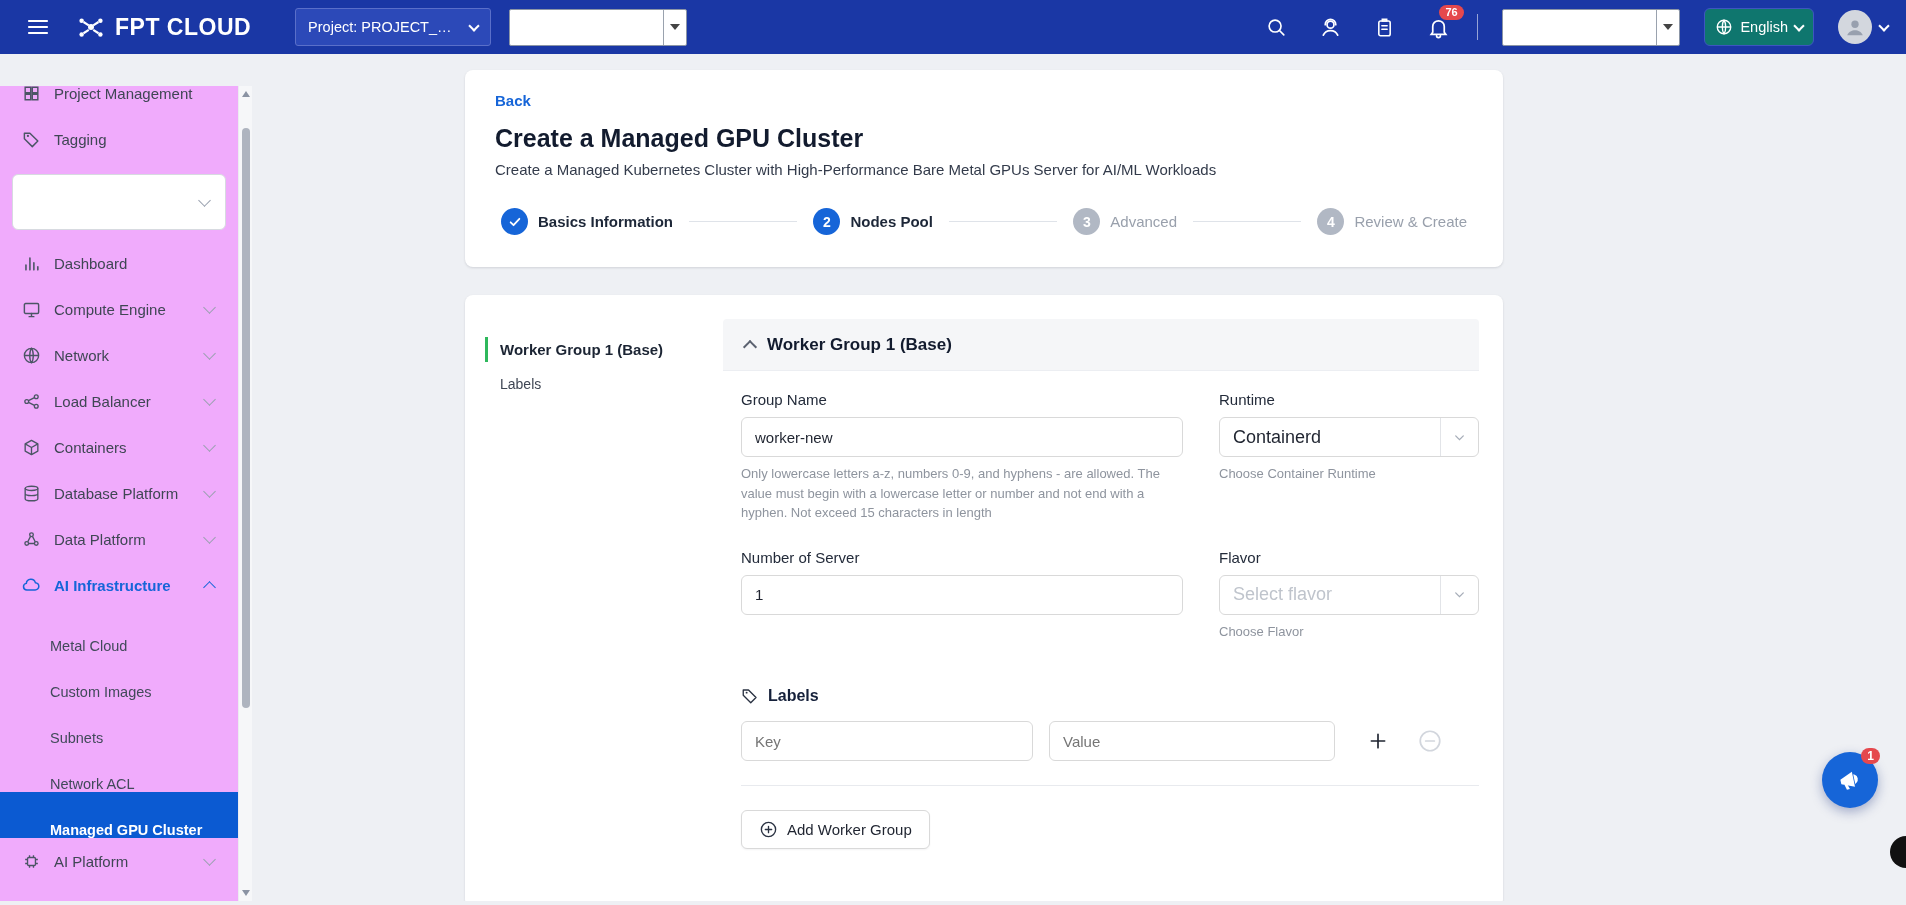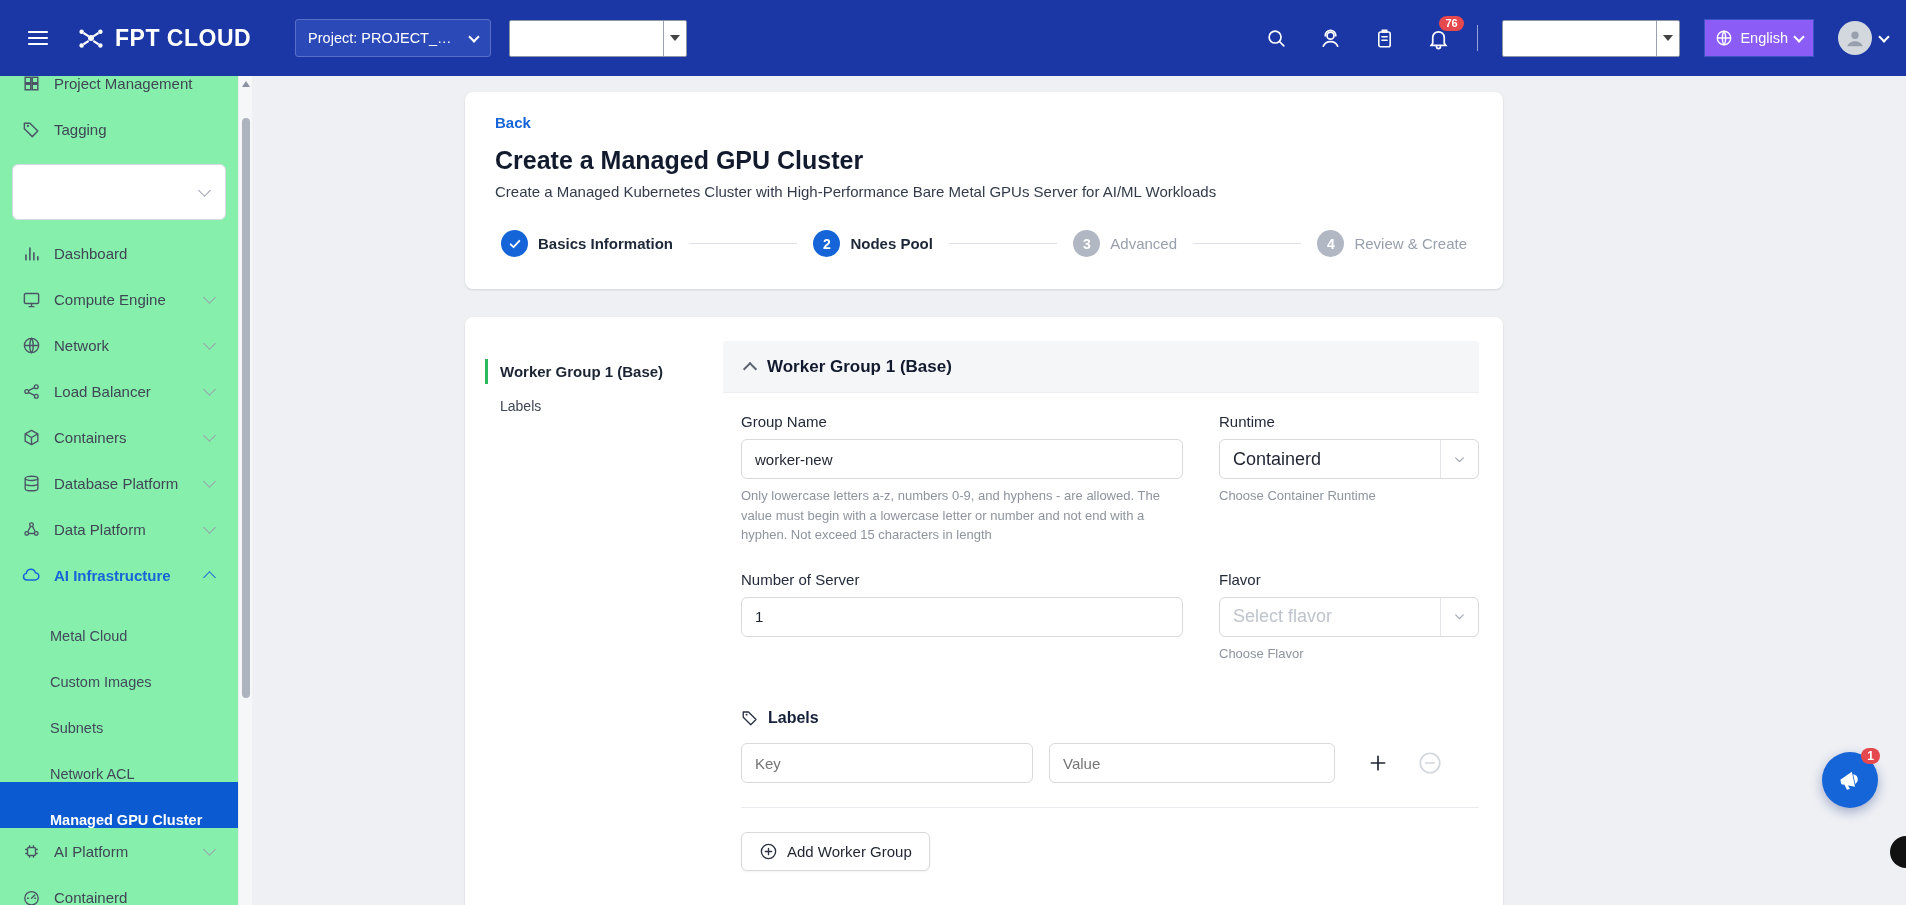--- a/index.html
+++ b/index.html
@@ -1,20 +1,20 @@
 <!DOCTYPE html>
 <html><head>
 <meta charset="utf-8">
 <style>
   * { box-sizing: border-box; }
   html,body { margin:0; padding:0; width:1906px; height:905px; overflow:hidden;
     font-family:"Liberation Sans","DejaVu Sans",sans-serif; background:#eef0f4; }
 
   
-  .navbar { height:76px; background:#1a37a5; display:flex; 
+  .navbar { height:54px; background:#1a37a5; display:flex; 
     padding:0 18px; color:#fff; }
   .nav-left { display:flex; align-items:center; gap:18px; }
   .hamburger { width:40px; height:40px; display:flex; align-items:center; justify-content:center; cursor:pointer; }
   .logo { display:flex; align-items:center; gap:9px; margin-right:26px; }
   .brand { font-size:23px; font-weight:bold; letter-spacing:.5px; white-space:nowrap; }
   .proj-btn { background:#2c49b8; border:1px solid #5a6fc9; border-radius:3px; height:38px;
     display:flex; align-items:center; gap:10px; padding:0 12px; width:196px; font-size:14.5px;
     color:#fff; cursor:pointer; }
   .proj-btn .lbl { flex:1; overflow:hidden; white-space:nowrap; text-overflow:ellipsis; }
   .combo { background:#fff; border:1px solid #8b95a6; border-radius:2px; height:37px; width:178px;
@@ -23,33 +23,33 @@
   .combo .dd { width:23px; align-self:stretch; border-left:1px solid #9aa2ae; display:flex;
     align-items:center; justify-content:center; }
   .tri-down { width:0; height:0; border-left:5px solid transparent; border-right:5px solid transparent;
     border-top:6px solid #444; }
   .nav-right { margin-left:auto; display:flex; align-items:center; gap:24px; }
   .nav-ic { width:30px; height:30px; display:flex; align-items:center; justify-content:center;
     cursor:pointer; position:relative; }
   .badge { position:absolute; top:-7px; left:16px; background:#e5484d; color:#fff; font-size:11px;
     font-weight:bold; border-radius:9px; padding:2px 6px; line-height:1; }
   .nav-sep { width:1px; height:26px; background:rgba(255,255,255,.55); }
-  .lang-btn { background:#8b5cf6; border:1px solid #3d55c0; border-radius:0; height:38px;
+  .lang-btn { background:#0f766e; border:1px solid #3d55c0; border-radius:6px; height:38px;
     display:flex; align-items:center; gap:7px; padding:0 10px; font-size:14.5px; cursor:pointer; }
   .avatar-wrap { display:flex; align-items:center; gap:8px; cursor:pointer; }
   .avatar { width:34px; height:34px; border-radius:50%; background:#d3d7de; display:flex;
     align-items:center; justify-content:center; overflow:hidden; }
   .chev-w { width:8px; height:8px; border-right:2px solid #fff; border-bottom:2px solid #fff;
     transform:rotate(45deg); margin-top:-3px; }
 
   
   .app { display:flex; height:847px; }
 
   
-  .sidebar { width:252px; background:#86efac; position:relative; flex:none; overflow:hidden; }
+  .sidebar { width:252px; background:#f0abfc; position:relative; flex:none; overflow:hidden;margin-top:32px; }
   .sb-inner { padding-right:14px; }
   .side-item { display:flex; align-items:center; gap:12px; height:46px; padding:0 8px 0 20px;
     font-size:15px; color:#3f4654; cursor:pointer; white-space:nowrap; }
   .side-item .micon { width:22px; height:22px; flex:none; display:flex; align-items:center;
     justify-content:center; color:#4b5565; }
   .side-item.clipped { margin-top:-16px; }
   .chev { width:9px; height:9px; border-right:1.8px solid #98a0ae; border-bottom:1.8px solid #98a0ae;
     transform:rotate(45deg); margin-left:auto; margin-right:16px; flex:none; margin-top:-4px; }
   .chev.up { transform:rotate(225deg); margin-top:4px; }
   .side-item.ai-active { color:#1665d8; font-weight:bold; }

